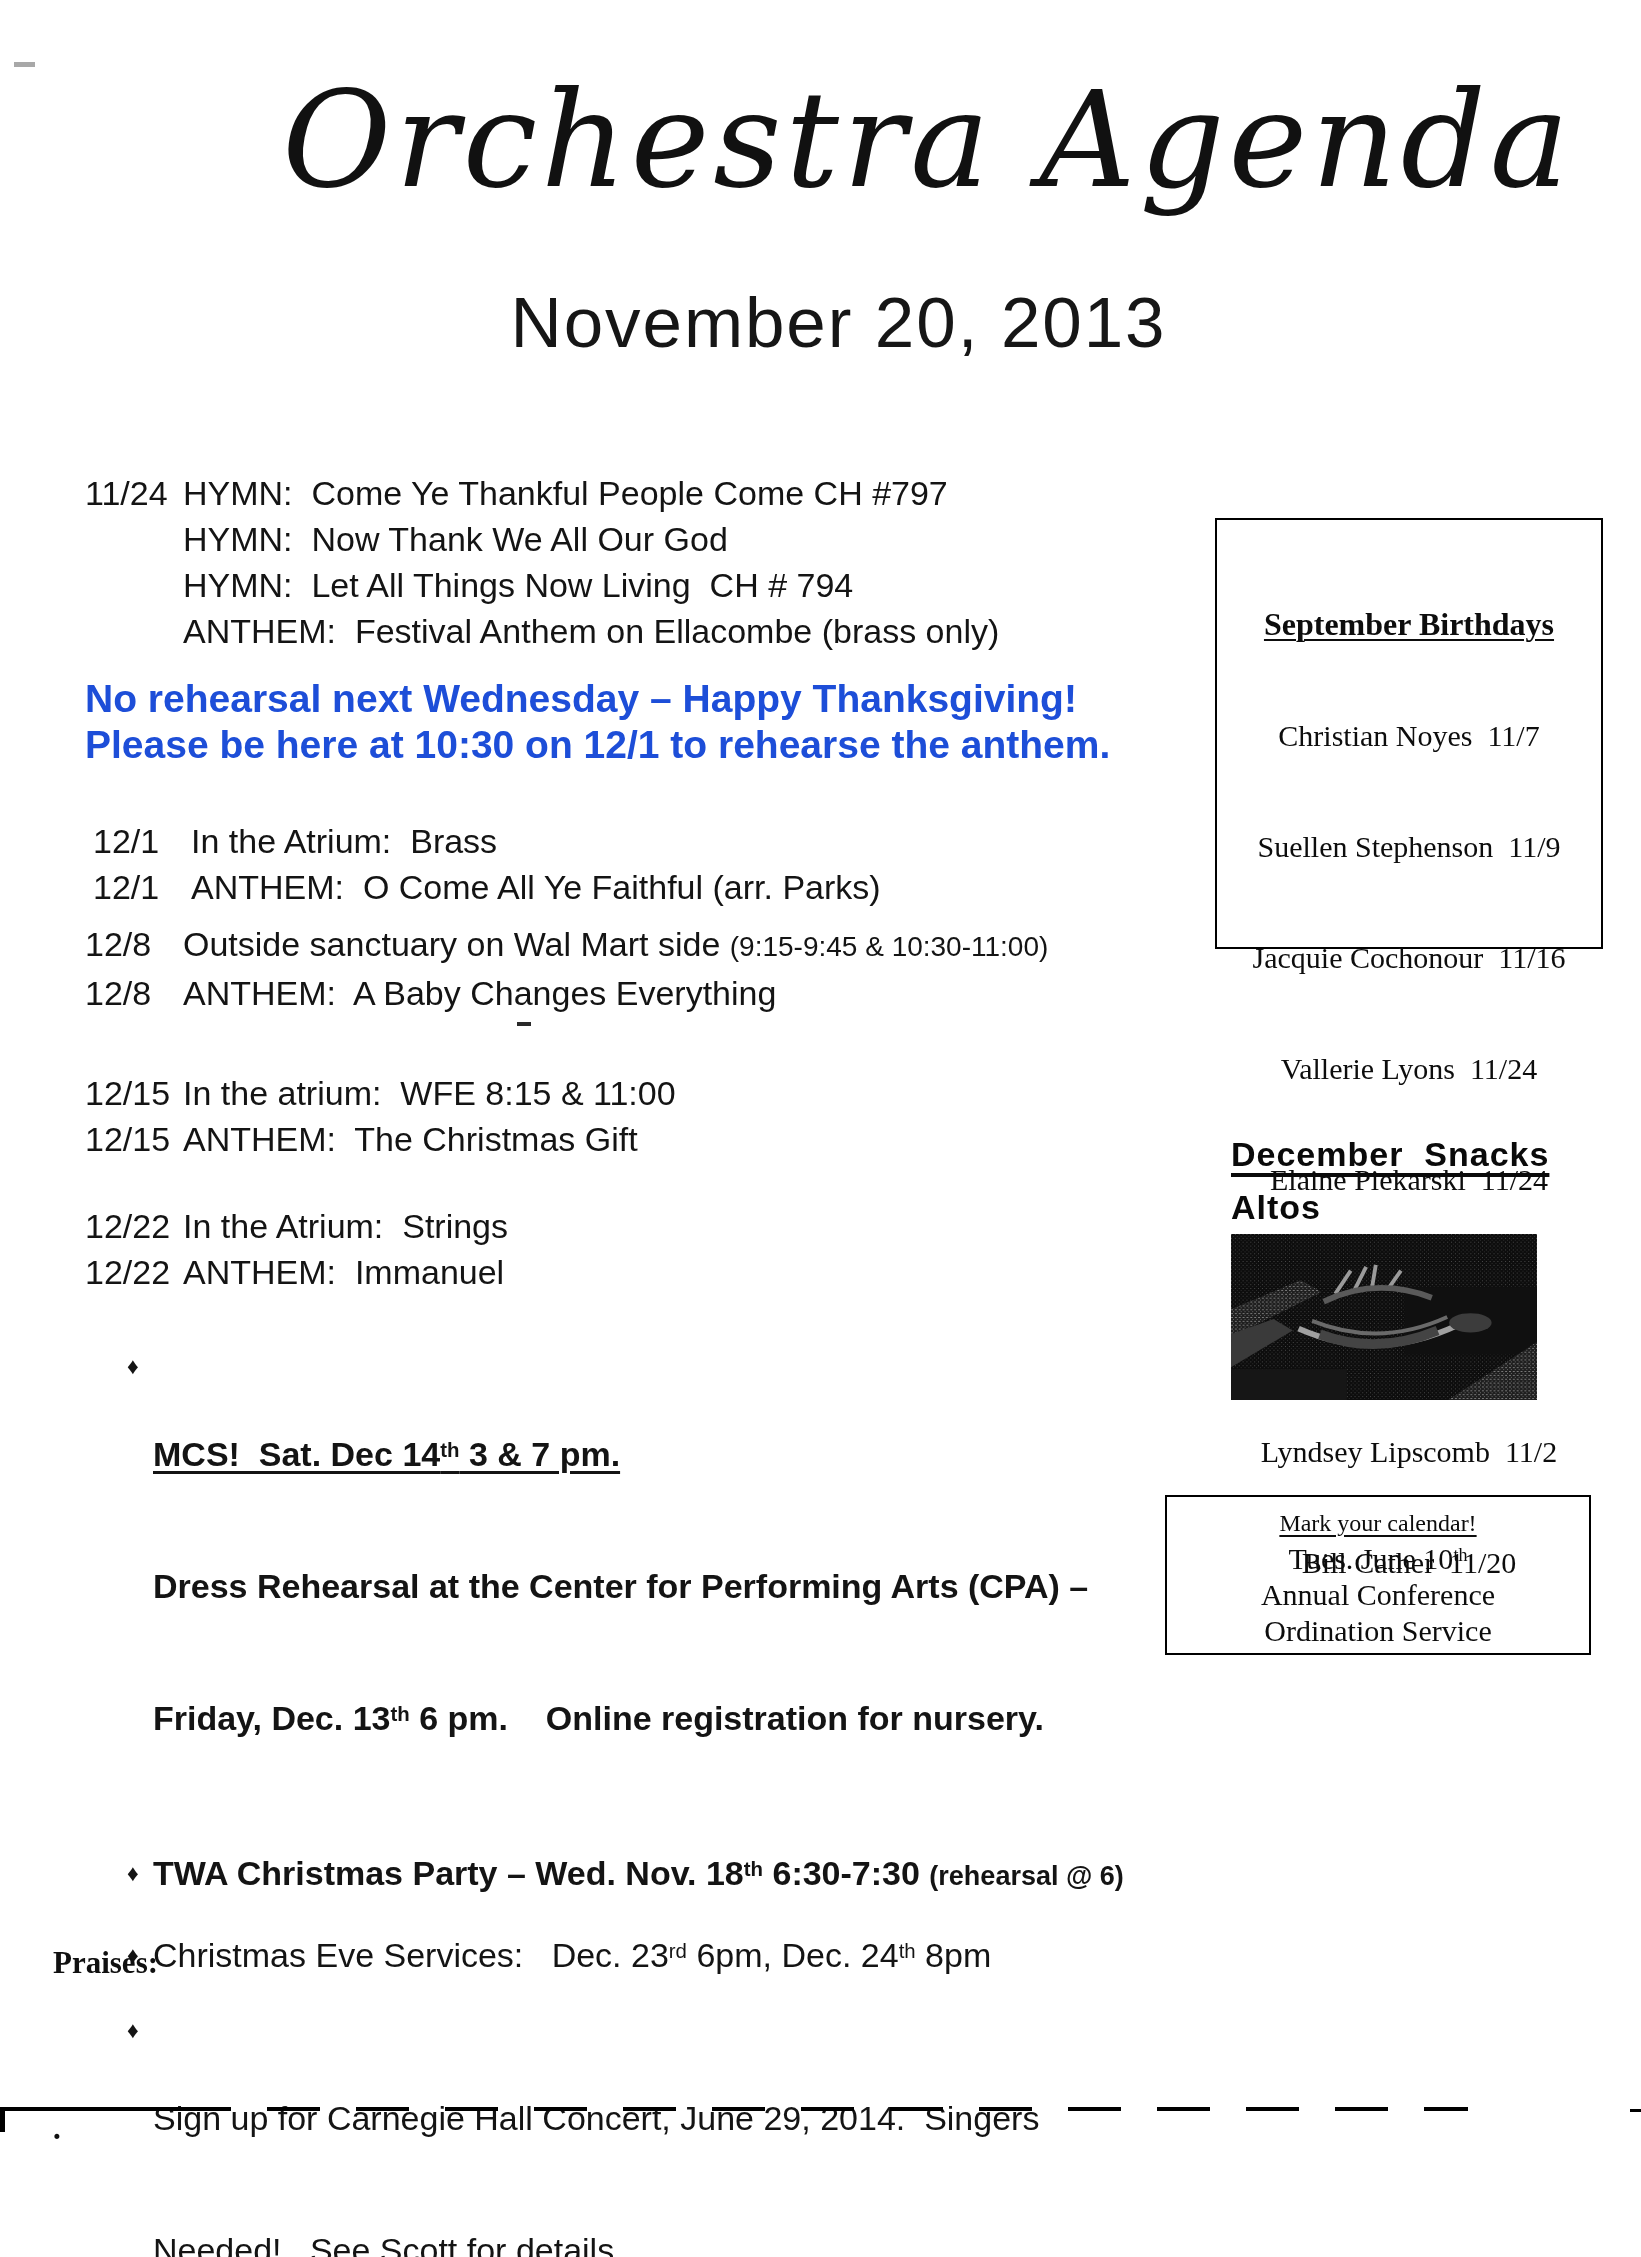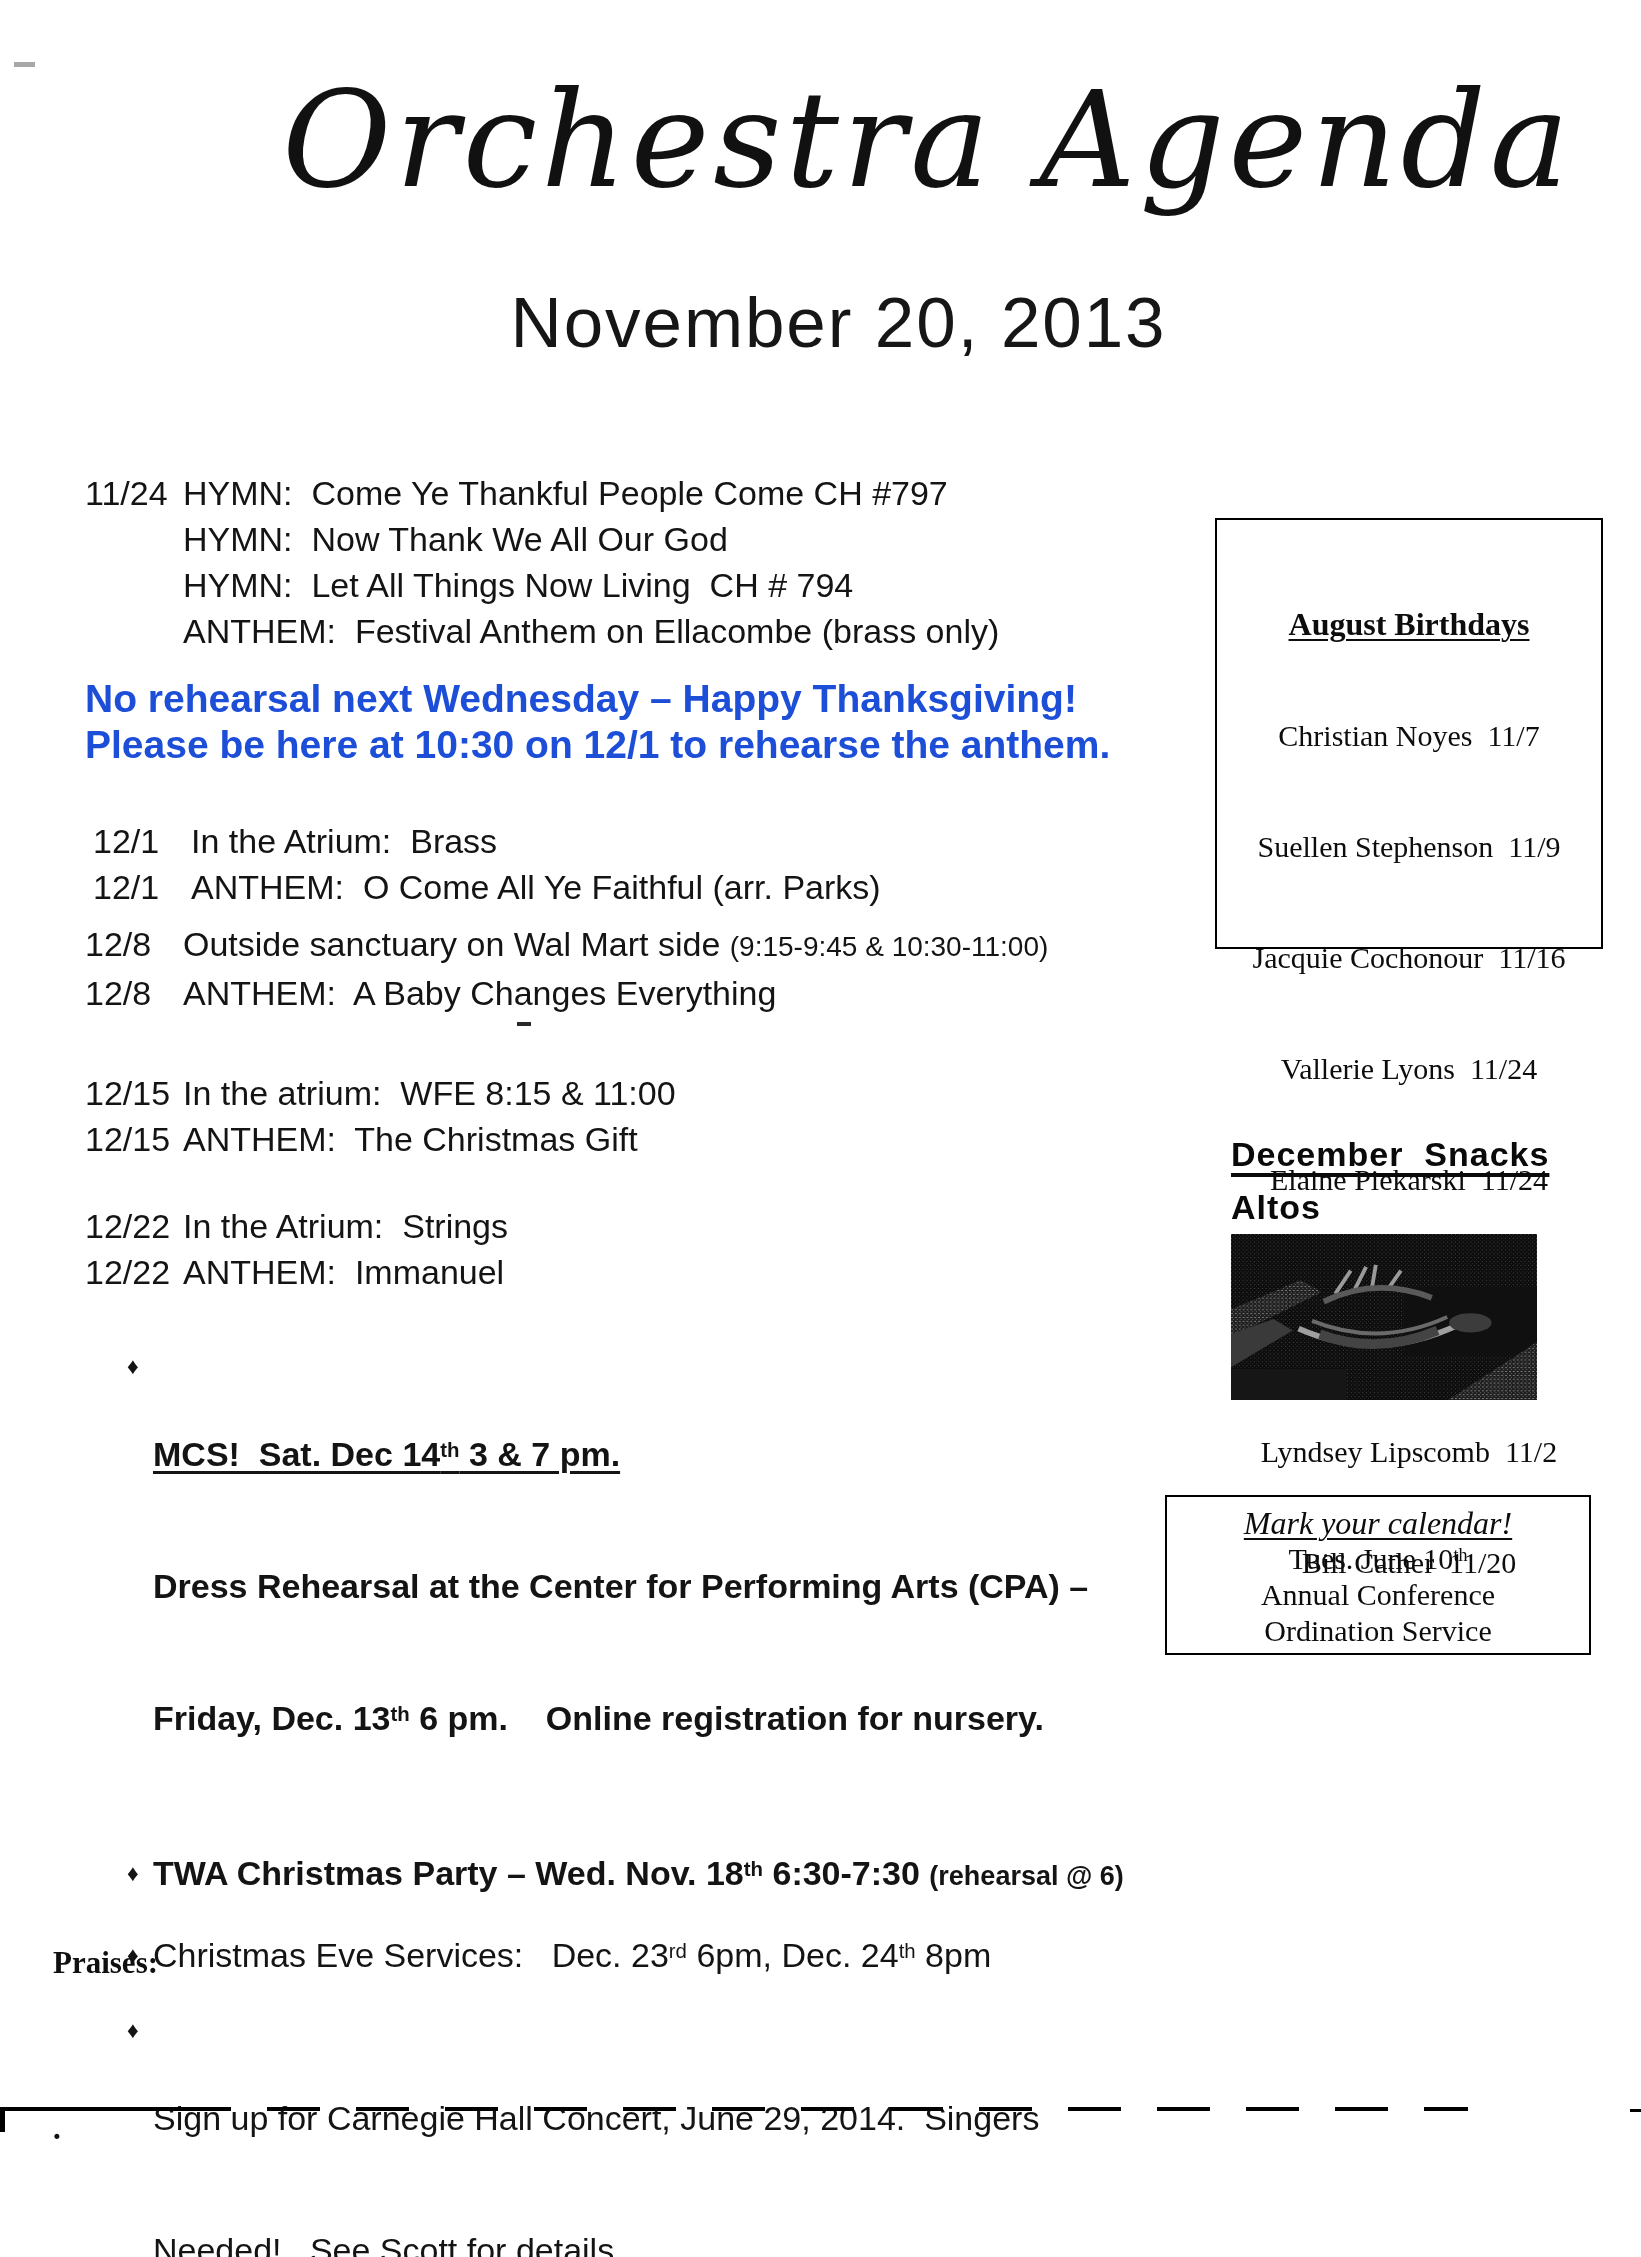--- a/index.html
+++ b/index.html
@@ -50,21 +50,21 @@
     font-size:34px;font-weight:bold;letter-spacing:1px;white-space:pre-wrap;
     text-decoration:underline;text-decoration-thickness:3.9px;text-underline-offset:6.8px;
   }
   .snacks-group{font-size:34px;font-weight:bold;letter-spacing:1px;margin-top:13.5px;}
   .snacks-photo{margin-top:7.7px;display:block;}
   .cal-box{
     left:1165px;top:1495px;width:426px;height:160px;border:2.9px solid #000;box-sizing:border-box;
     font-family:"Liberation Serif",serif;font-size:30px;line-height:36px;text-align:center;
     padding-top:7.7px;color:#0d0d0d;
   }
-  .cal-title{font-size:32px;text-decoration:underline;text-decoration-thickness:1.9px;text-underline-offset:3.9px;font-style:italic;}
+  .cal-title{font-size:24px;text-decoration:underline;text-decoration-thickness:1.9px;text-underline-offset:3.9px;}
   
   .praises{
     left:53px;top:1855px;width:1526px;font-family:"Liberation Serif",serif;
     font-size:31px;line-height:43px;color:#101010;white-space:pre-wrap;
   }
   .stray{margin-top:37px;font-weight:bold;}
   
   .art-topleft{left:13.5px;top:62px;width:21px;height:4.8px;background:#a8a8a8;}
   .art-speck{left:517px;top:1022px;width:13.5px;height:3.9px;background:#2a2a2a;}
   .art-dash-line{left:0;top:2107px;width:1468px;height:3.9px;
@@ -172,21 +172,21 @@
     <span class="bmark">♦</span>
     <div class="bbody">
       <div>Sign up for Carnegie Hall Concert, June 29, 2014.  Singers</div>
       <div>Needed!   See Scott for details.</div>
     </div>
   </div>
 
 </div>
 
 <div class="abs bday-box">
-  <div class="box-title">August Birthdays</div>
+  <div class="box-title">September Birthdays</div>
   <div>Christian Noyes  11/7</div>
   <div>Suellen Stephenson  11/9</div>
   <div>Jacquie Cochonour  11/16</div>
   <div>Vallerie Lyons  11/24</div>
   <div>Elaine Piekarski  11/24</div>
   <div class="box-title orch-title">Orchestra</div>
   <div>Lyndsey Lipscomb  11/2</div>
   <div>Bill Cather  11/20</div>
 </div>
 

